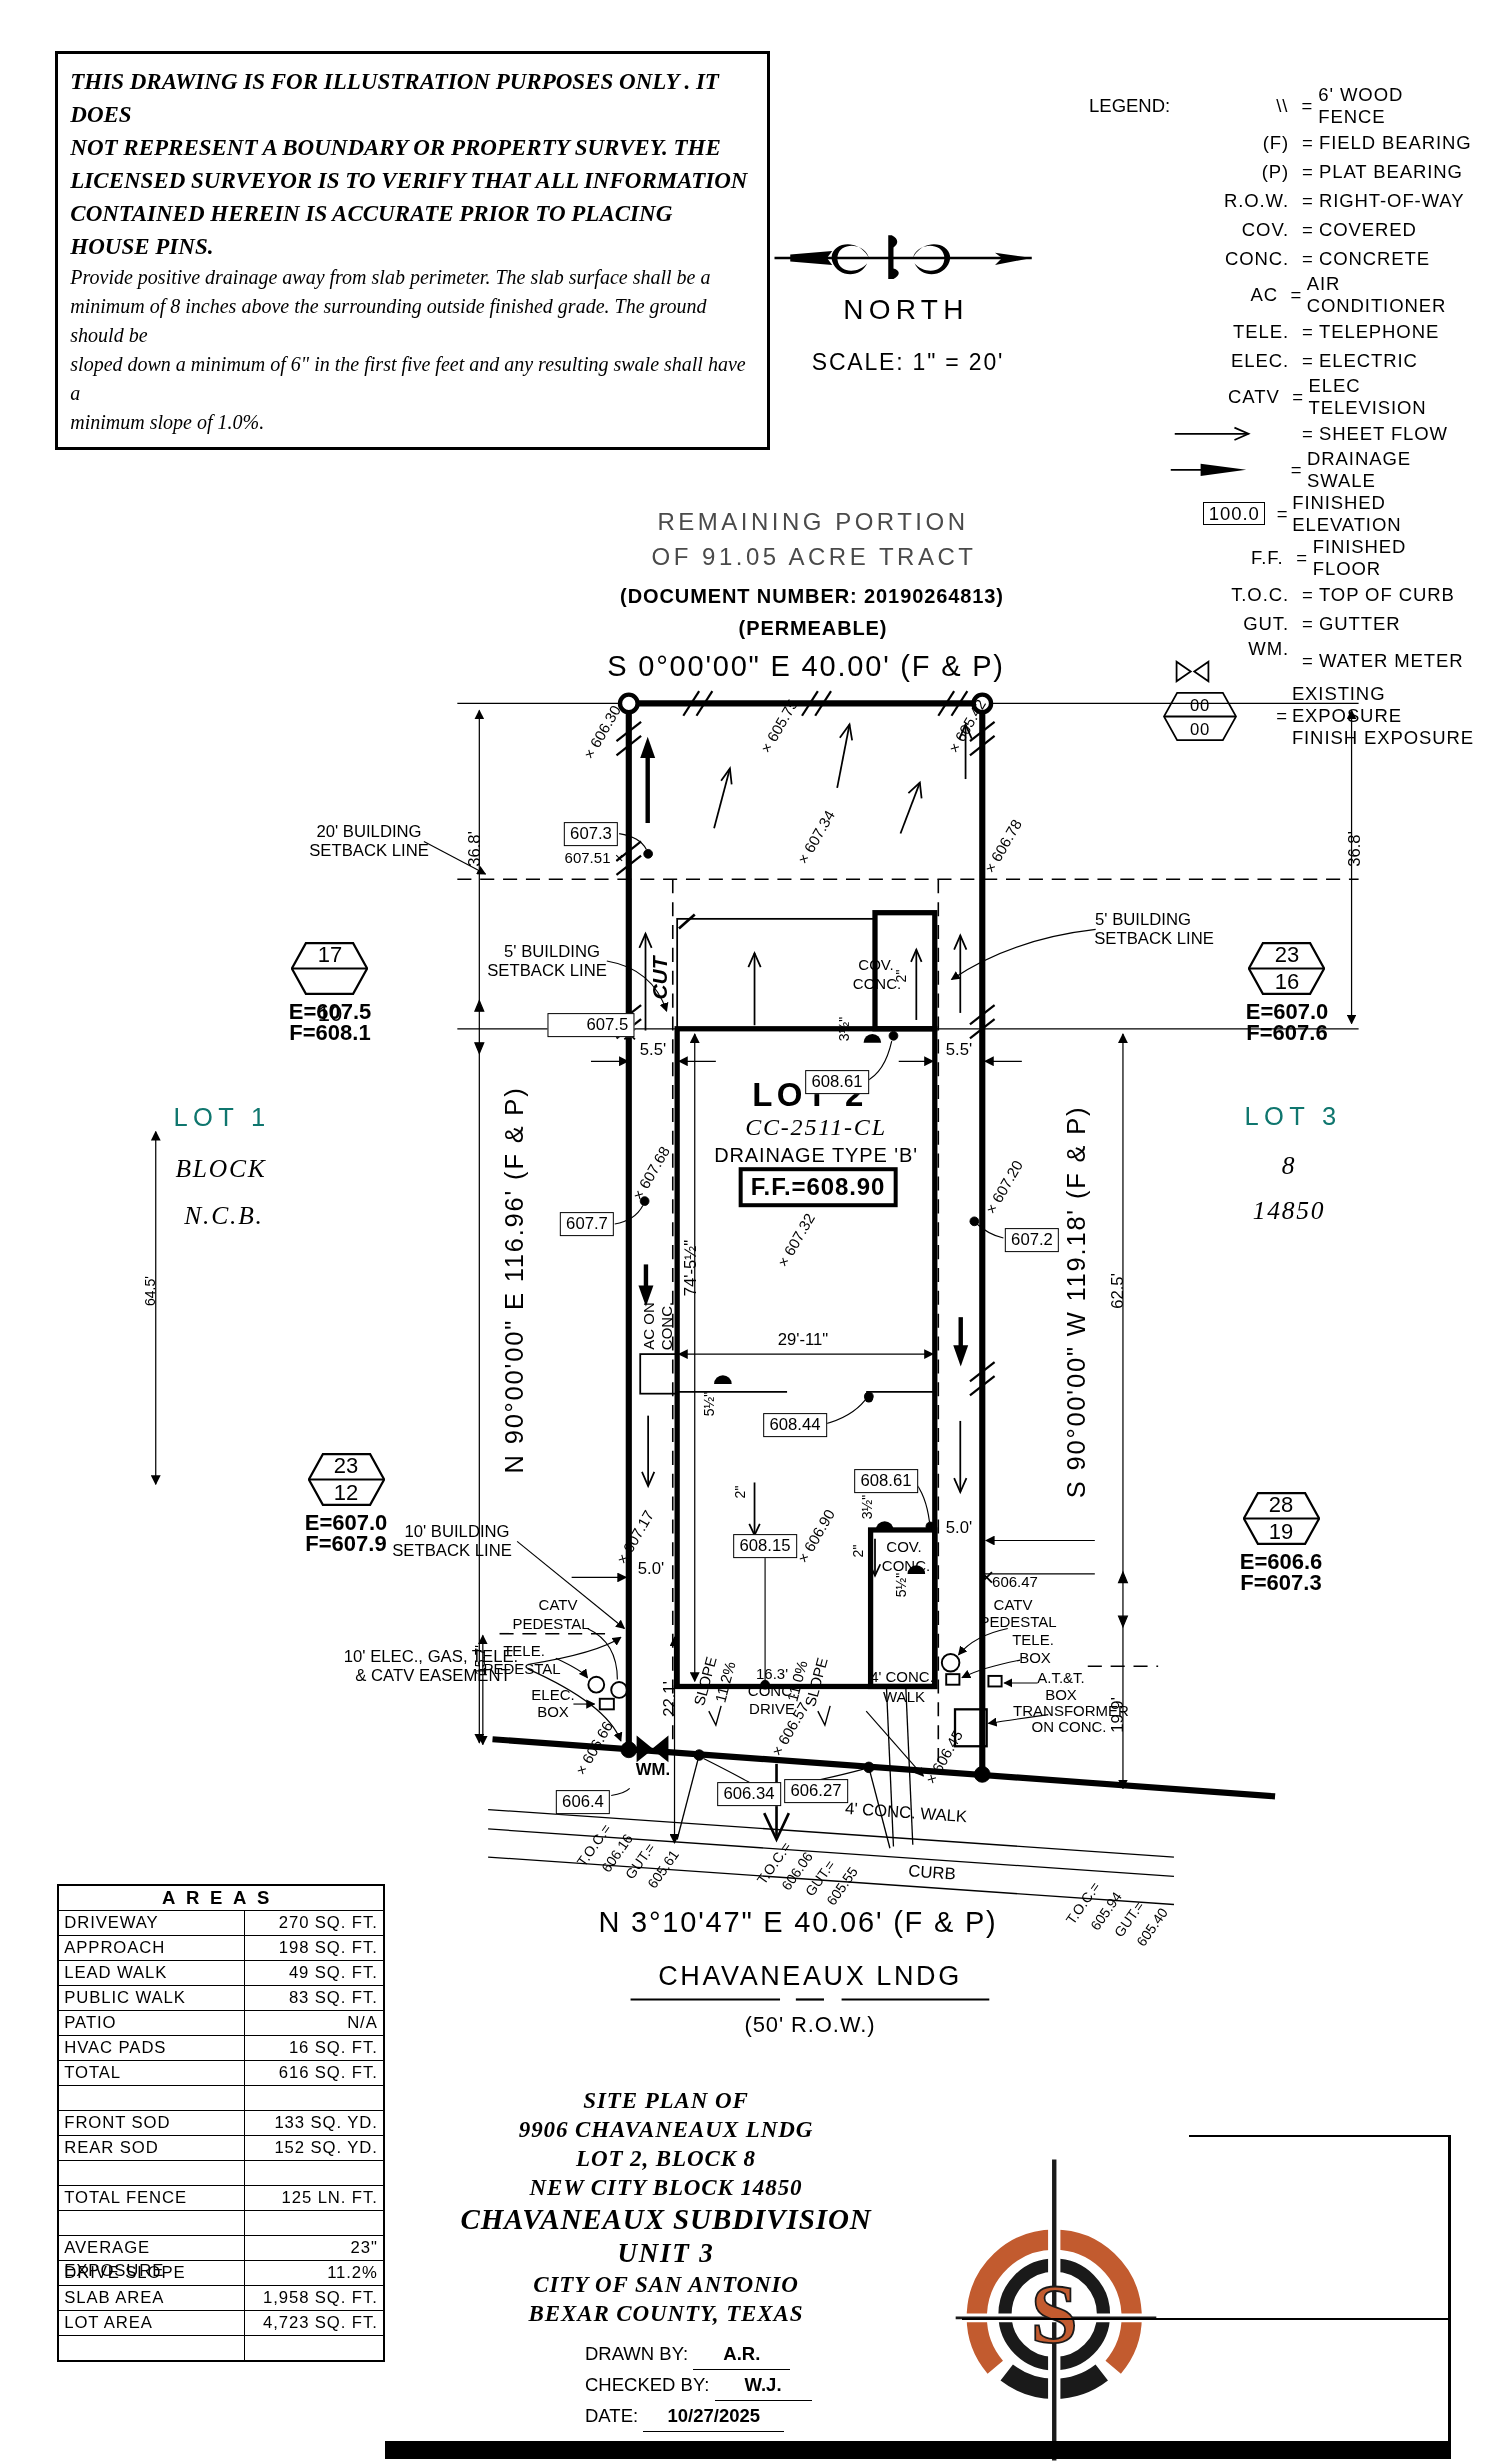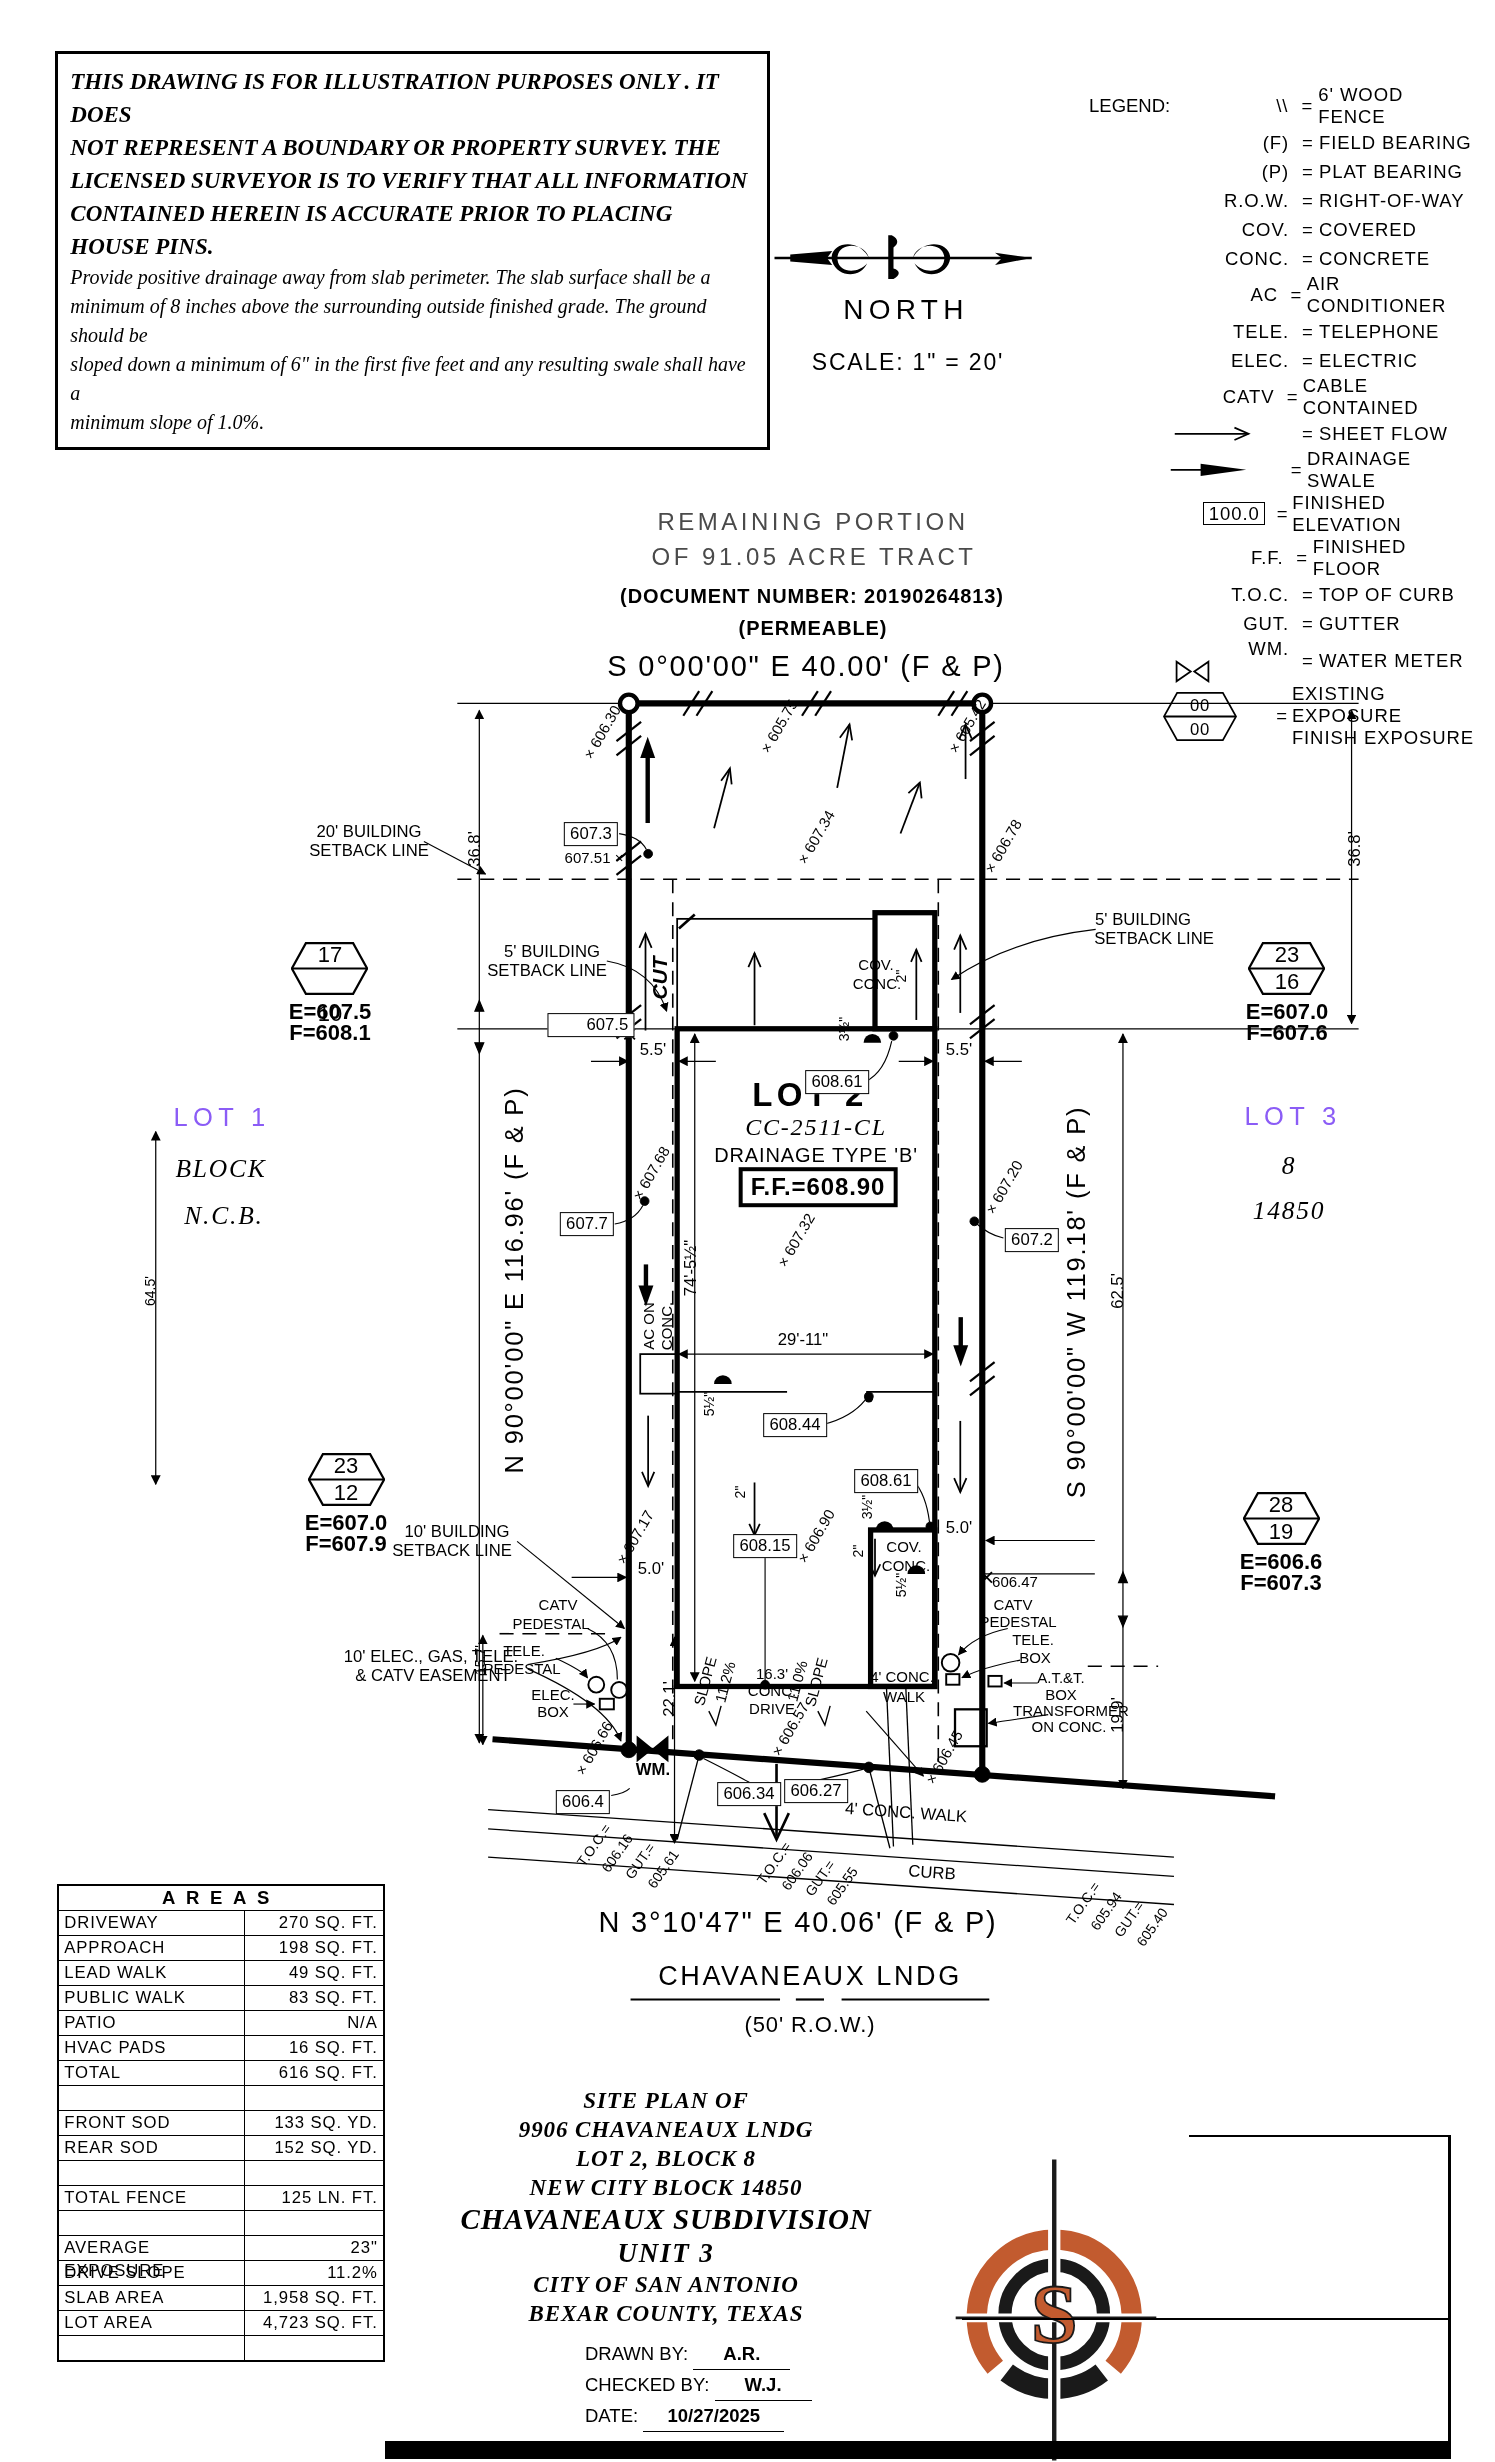--- a/index.html
+++ b/index.html
@@ -13,21 +13,21 @@
   .ann{font-size:16.7px}
   .ann-s{font-size:15px}
   .dim{font-size:16.7px}
   .dim-s{font-size:14px}
   .box{font-size:16.7px;border:1.8px solid #000;padding:0.9px 5.3px;background:#fff}
   .ffbox{font-size:24px;font-weight:bold;border:4.4px solid #000;padding:1.8px 8px;background:#fff;letter-spacing:0.9px}
   .bear-lg{font-size:29px;letter-spacing:1.8px}
   .bear{font-size:25.5px;letter-spacing:1.8px}
   .street{font-size:27px;letter-spacing:2.6px}
   .row-label{font-size:22px;letter-spacing:0.9px}
-  .lot-light{font-size:25.5px;letter-spacing:5.3px;color:#8b5cf6}
+  .lot-light{font-size:25.5px;letter-spacing:5.3px;color:#0f766e}
   .lot-serif{font-family:"Liberation Serif",serif;font-style:italic;font-size:25.5px;letter-spacing:1.8px}
   .lot2{font-size:33px;font-weight:bold;letter-spacing:4.4px}
   .serif-it{font-family:"Liberation Serif",serif;font-style:italic;font-size:24px;letter-spacing:1.8px}
   .plain24{font-size:20px;letter-spacing:0.9px}
   .cut{font-size:21px;font-weight:bold;font-style:italic}
   .wm{font-size:16.7px;font-weight:bold}
   .rem-light{font-size:24px;letter-spacing:3.5px;color:#4a4a4a}
   .rem-bold{font-size:20px;font-weight:bold;letter-spacing:0.9px}
   .toc{font-size:14px}
   .hexnum{font-size:22px}
@@ -351,21 +351,21 @@
       <div class="lg-row">
         <span class="lg-title"></span>
         <span class="lg-sym">ELEC.</span>
         <span class="lg-eq">=</span>
         <span class="lg-desc">ELECTRIC</span>
       </div>
       <div class="lg-row">
         <span class="lg-title"></span>
         <span class="lg-sym">CATV</span>
         <span class="lg-eq">=</span>
-        <span class="lg-desc">CABLE CONTAINED</span>
+        <span class="lg-desc">ELEC TELEVISION</span>
       </div>
       <div class="lg-row">
         <span class="lg-title"></span>
         <span class="lg-sym">
           <svg width="79" height="17.6" viewBox="0 0 90 20">
             <line x1="2" y1="10" x2="86" y2="10" stroke="#000" stroke-width="2"></line>
             <polyline points="70,3 86,10 70,17" fill="none" stroke="#000" stroke-width="2"></polyline>
           </svg>
         </span>
         <span class="lg-eq">=</span>

